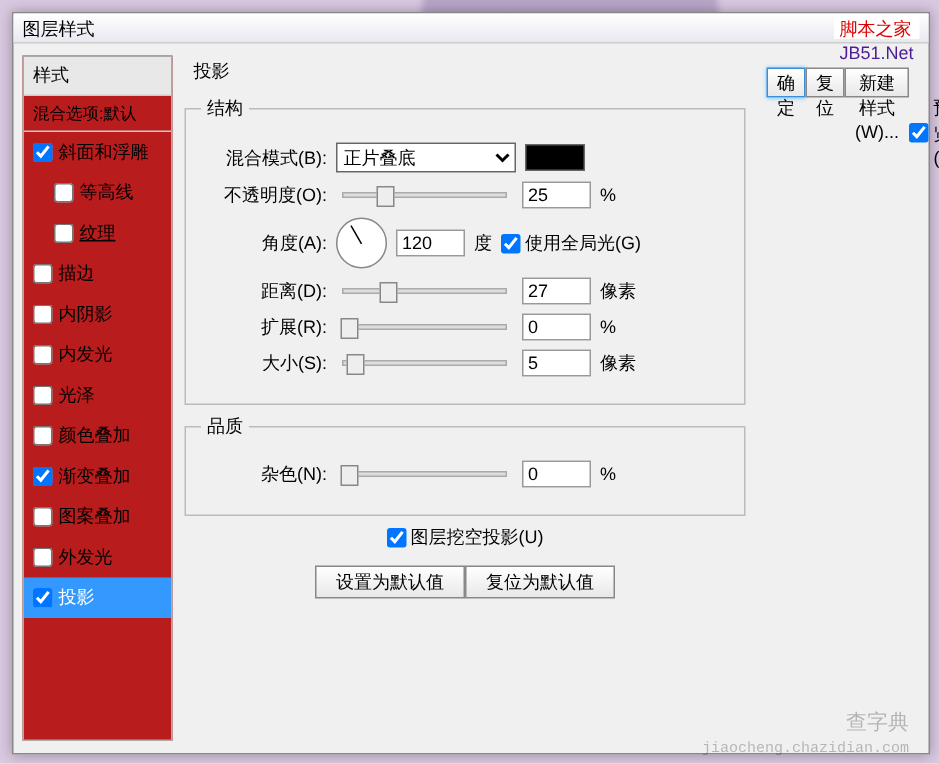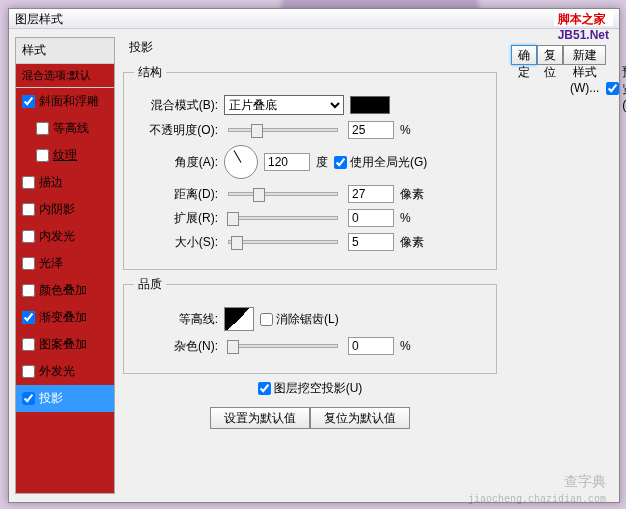--- a/index.html
+++ b/index.html
@@ -1,20 +1,20 @@
 <!DOCTYPE html>
 <html><head>
 <meta charset="utf-8">
 <style>
 * { box-sizing: border-box; font-family: "Microsoft YaHei", sans-serif; font-size: 12px; }
 body { margin: 0; background: #d8c8e0; width: 626px; height: 509px; position: relative; overflow: hidden; }
 .bg-shape { position: absolute; width: 200px; height: 200px; background: #b8a5c8; border-radius: 50%; top: -80px; left: 280px; filter: blur(2px); }
 .dialog { position: absolute; left: 8px; top: 8px; width: 612px; height: 495px; background: #f0f0f0; border: 1px solid #888; box-shadow: 0 0 8px rgba(0,0,0,0.3); }
 .titlebar { height: 20px; background: linear-gradient(#fff,#e8e8f0); padding: 2px 6px; font-size: 12px; border-bottom: 1px solid #ccc; display: flex; justify-content: space-between; }
-.watermark { color: #d00; font-weight: bold; background: #fff; padding: 0 4px; }
+.watermark { color: #d00; font-weight: normal; background: #fff; padding: 0 4px; }
 .wm2, .wm3 { position: absolute; color: rgba(0,0,0,0.25); font-size: 14px; }
 .wm2 { right: 20px; bottom: 18px; }
 .wm3 { right: 20px; bottom: 4px; font-size: 10px; font-family: Liberation Mono, monospace; }
 .body { display: flex; padding: 8px 6px; height: calc(100% - 20px); }
 .sidebar { width: 100px; border: 1px solid #aaa; background: #b91c1c; }
 .side-head { background: #e8e8e8; padding: 4px 6px; border-bottom: 1px solid #ccc; }
 .side-sub { padding: 4px 6px; border-bottom: 1px solid #ccc; font-size: 11px; }
 .side-item { padding: 5px 6px; display: flex; align-items: center; gap: 4px; cursor: pointer; }
 .side-item.sel { background: #3399ff; color: #fff; }
 .side-item input { margin: 0; }
@@ -150,28 +150,20 @@
           <label>大小(S):</label>
           <div class="slider v5"></div>
           <input type="text" value="5" style="">
           <span>像素</span>
         </div>
       </fieldset>
 
       <fieldset>
         <legend>品质</legend>
         <div class="row">
-          <label>等高线:</label>
-          <span class="contour-sw"></span>
-          <span class="cb">
-              <input type="checkbox" style="">
-              <span>消除锯齿(L)</span>
-            </span>
-        </div>
-        <div class="row">
           <label>杂色(N):</label>
           <div class="slider v0"></div>
           <input type="text" value="0" style="">
           <span>%</span>
         </div>
       </fieldset>
 
       <div class="row" style="justify-content:center">
         <span class="cb">
             <input type="checkbox" checked="" style="">

